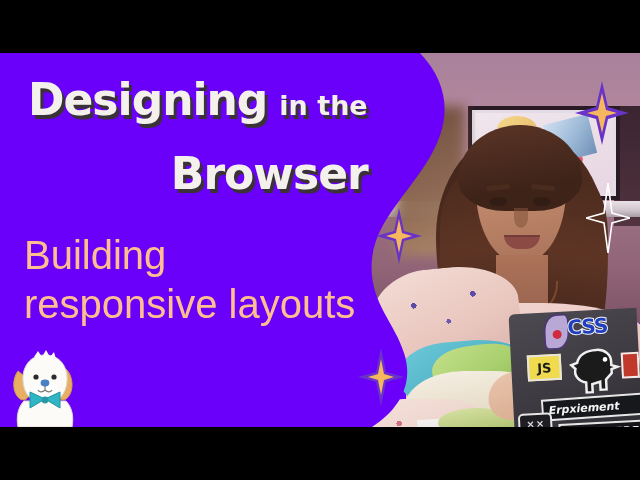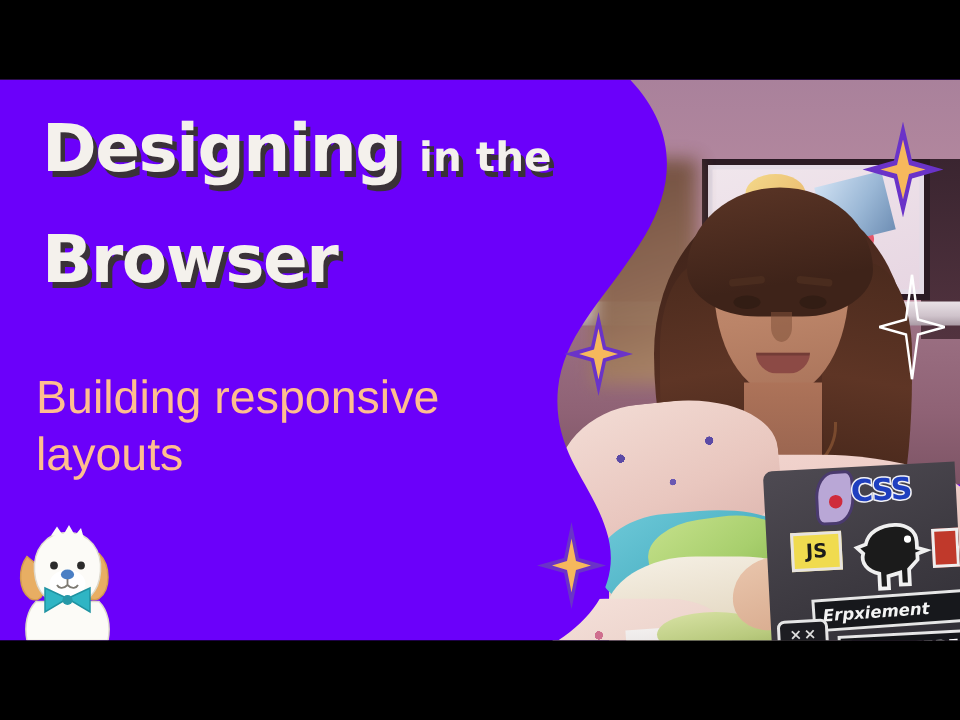--- a/index.html
+++ b/index.html
@@ -356,36 +356,37 @@
 
   
   .title-block { position: absolute; left: 28px; top: 24px; }
   .title-line {
     font-family: "DejaVu Sans", sans-serif;
     font-weight: bold;
     color: #f4f1ec;
     text-shadow: 3px 4px 0 #3a3238;
     line-height: 1.05;
     white-space: nowrap;
+    text-align: right;
   }
   .title-1 { font-size: 44px; letter-spacing: -1px; }
   .title-1 .small {
     font-size: 27px;
     letter-spacing: 0;
     margin-left: 12px;
   }
   .title-2 { font-size: 44px; letter-spacing: -1px; margin-top: 28px; }
 
   .subtitle {
     position: absolute;
-    left: 24px; top: 193px;
+    left: 24px; top: 178px;
     width: 340px;
     font-family: "Liberation Sans", sans-serif;
     font-weight: normal;
-    font-size: 31px;
+    font-size: 40px;
     line-height: 1.22;
     color: #ffbe8f;
   }
 
   
   .dog-logo { position: absolute; left: 4px; top: 296px; width: 82px; height: 78px; }
 
   
   .bar { position: absolute; left: 0; width: 640px; background: #000; }
   .bar-top { top: 0; height: 53px; }

